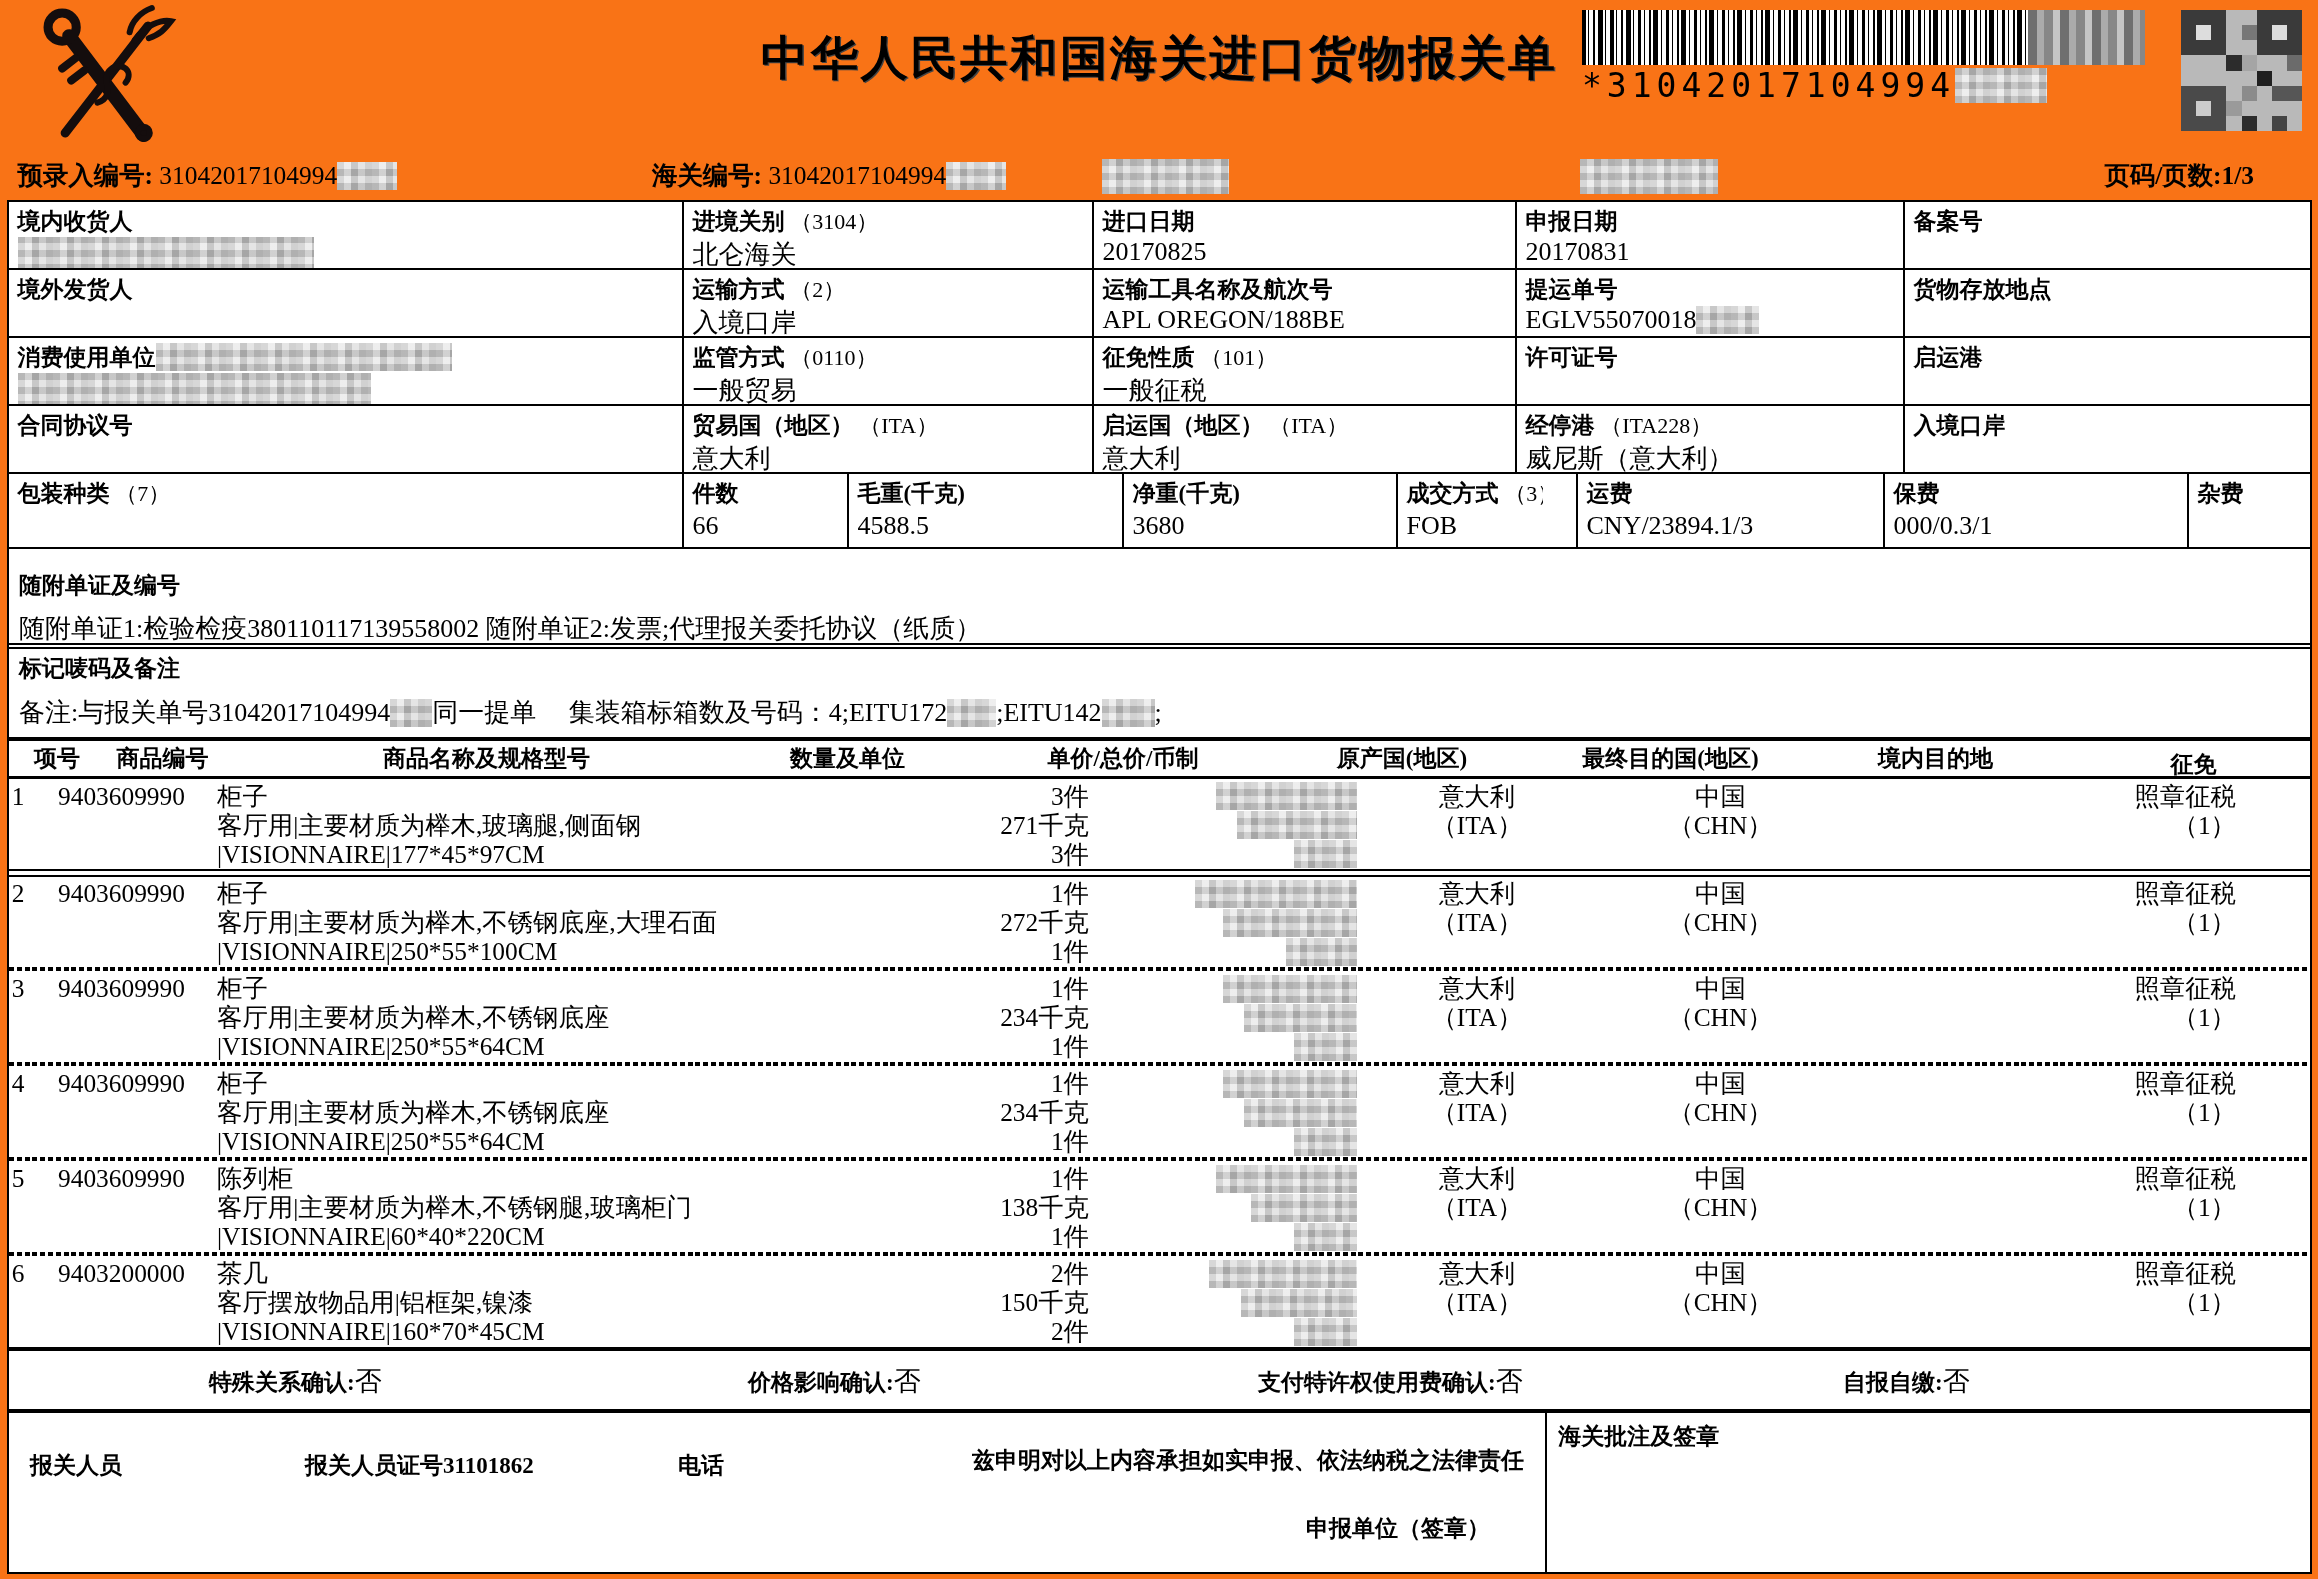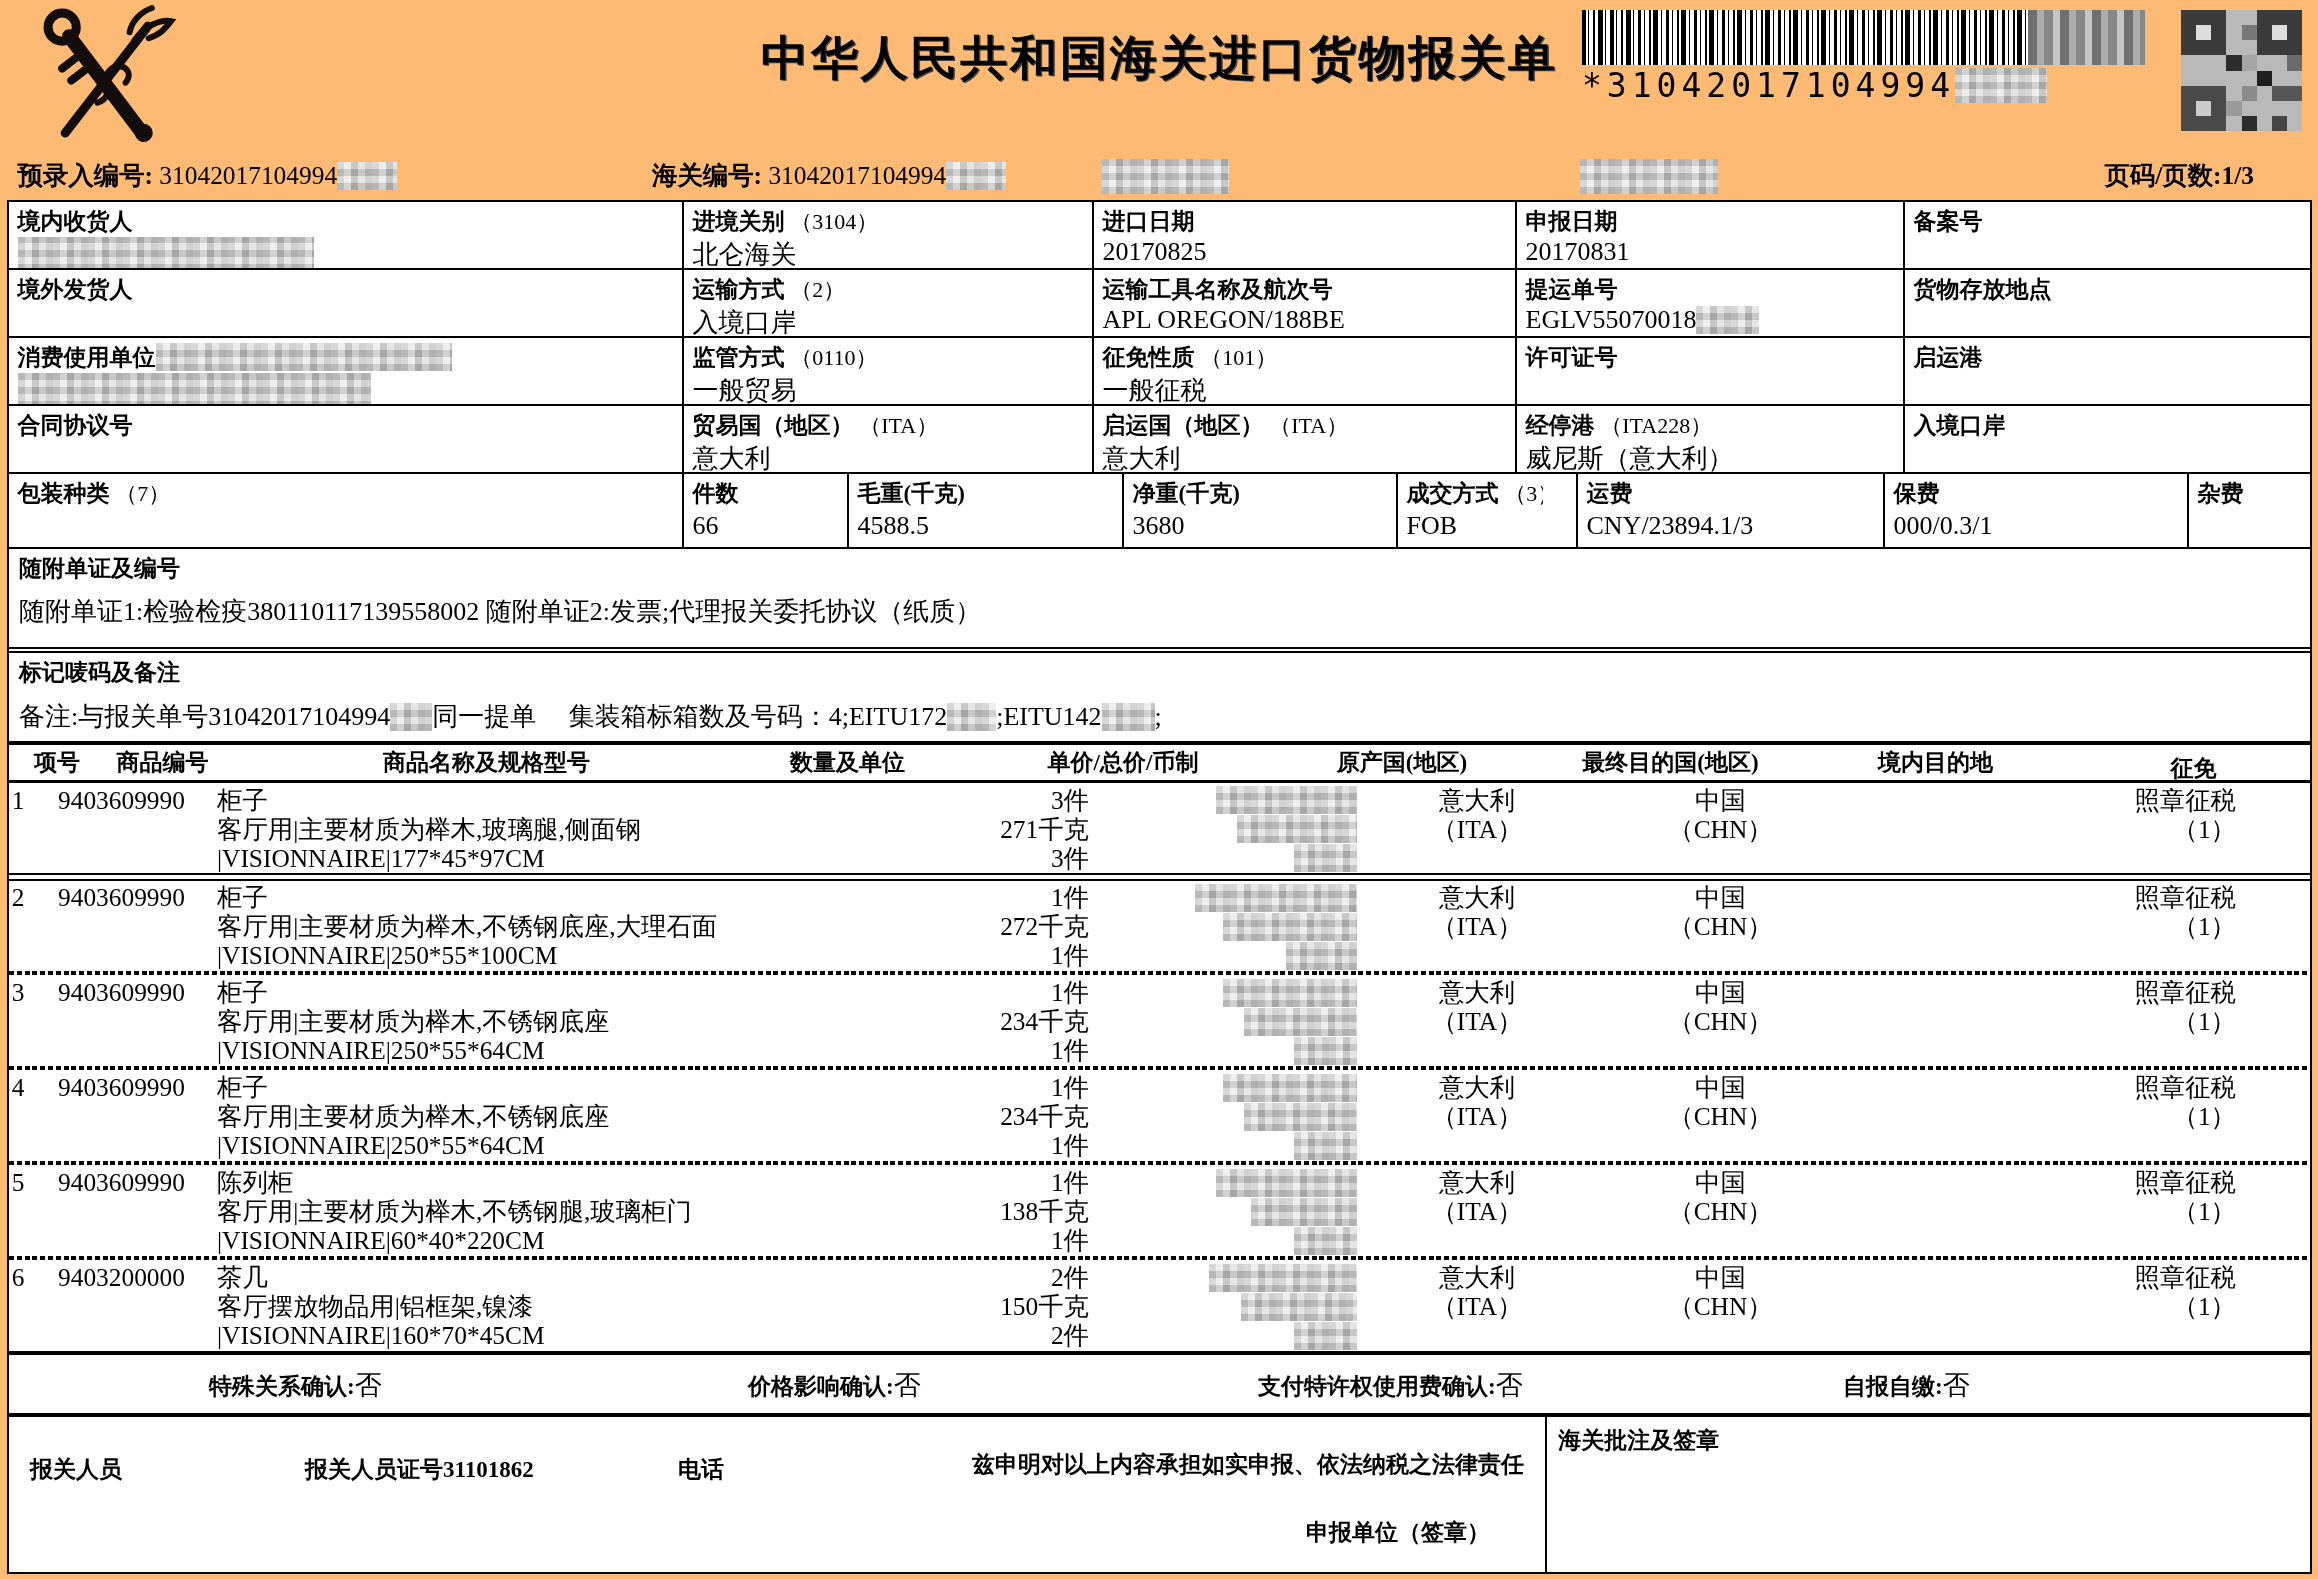--- a/index.html
+++ b/index.html
@@ -1,17 +1,17 @@
 <!DOCTYPE html>
 <html style="font-size:11.3px"><head>
 <meta charset="utf-8">
 <style>
   html,body{margin:0;padding:0;background:#ffffff;}
   body{width:2319px;height:1579px;position:relative;font-family:"Liberation Serif","DejaVu Serif",serif;color:#000;}
-  .page{position:absolute;inset:0;background:#fdba74;overflow:hidden;}
+  .page{position:absolute;inset:0;background:#f97316;overflow:hidden;}
 
   
   .hdr{position:absolute;top:0;left:0;right:0;height:150px;}
   .logo{position:absolute;left:15.5px;top:4.2px;width:187px;height:141px;}
   .title{position:absolute;left:0;right:0;top:27px;text-align:center;font-size:47px;font-weight:bold;letter-spacing:2.8px;text-shadow:1.4px 1.4px 0 #444;}
   .bcwrap{position:absolute;left:1582px;top:10px;width:564px;}
   .bars{display:flex;height:55px;}
   .bars .sharp{width:446px;height:55px;background:repeating-linear-gradient(90deg,#000 0 3.5px,#fff 3.5px 5.6px,#000 5.6px 7px,#fff 7px 11.3px,#000 11.3px 13.4px,#fff 13.4px 15.5px,#000 15.5px 20.5px,#fff 20.5px 22.6px,#000 22.6px 24px,#fff 24px 28px);}
   .bars .blurb{width:117px;height:55px;background:repeating-linear-gradient(90deg,#6f6f6f 0 9.2px,#ababab 9.2px 16px,#878787 16px 25px,#c5c5c5 25px 32px);}
   .bctext{margin-top:1.4px;font-family:"DejaVu Sans Mono","Liberation Mono",monospace;font-size:33px;letter-spacing:5px;white-space:nowrap;}
@@ -38,21 +38,21 @@
   .frow{display:flex;border-bottom:2.8px solid #000;box-sizing:border-box;gap:33px;}
   .cell{box-sizing:border-box;padding:4.2px 8.5px;display:flex;flex-direction:column;justify-content:space-between;overflow:hidden;}
   .cell + .cell{border-left:2.1px solid #000;}
   .lab{font-size:23px;font-weight:bold;white-space:nowrap;}
   .cd{font-weight:normal;font-size:22px;}
   .val{font-size:26px;white-space:nowrap;padding-bottom:1.4px;}
   .hA{height:68px}.hB{height:68px}.hE{height:75px}
   .c1{width:640px}.c2{width:377px}.c3{width:390px}.c4{width:355px}.c5{flex:1}
   .e1{width:640px}.e2{width:132px}.e3{width:242px}.e4{width:241px}.e5{width:147px}.e6{width:274px}.e7{width:271px}.e8{flex:1}
 
-  .docs{padding:4.2px 10px;height:104px;box-sizing:border-box;border-bottom:6.3px double #000;}
+  .docs{padding:4.2px 10px;height:83px;box-sizing:border-box;border-bottom:6.3px double #000;margin-top:17px;}
   .docs .lab{margin-bottom:10px;}
   .docval{font-size:26px;white-space:nowrap;}
   .marks{padding:4.2px 10px;height:92px;box-sizing:border-box;border-bottom:4.2px solid #000;}
   .marks .lab{margin-bottom:11.3px;}
   .markline{font-size:26px;white-space:nowrap;}
 
   
   .ghead{display:flex;height:38px;align-items:center;border-bottom:3.5px solid #000;font-weight:bold;font-size:23px;box-sizing:border-box;}
   .ghead div{text-align:center;white-space:nowrap;padding-left:25px;}
   .gc-no{width:49px;text-align:left !important;padding-left:5.6px;box-sizing:border-box;}

